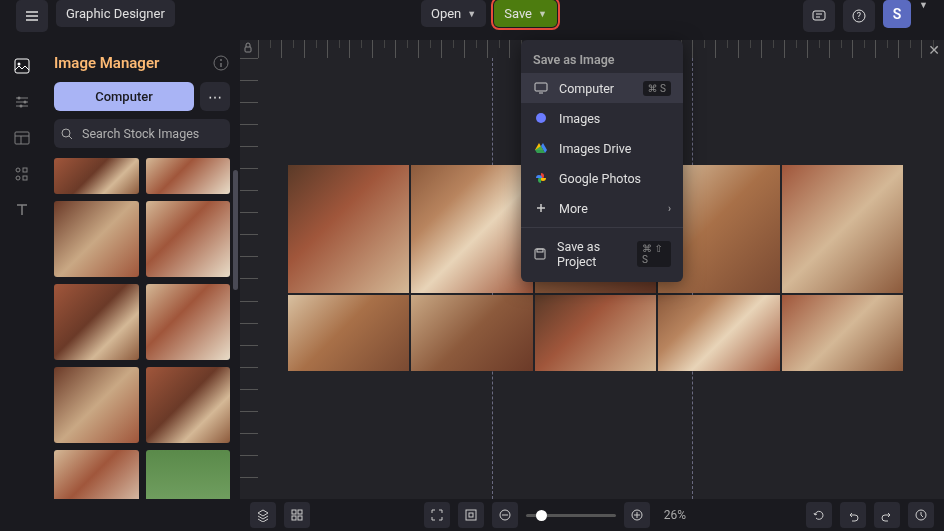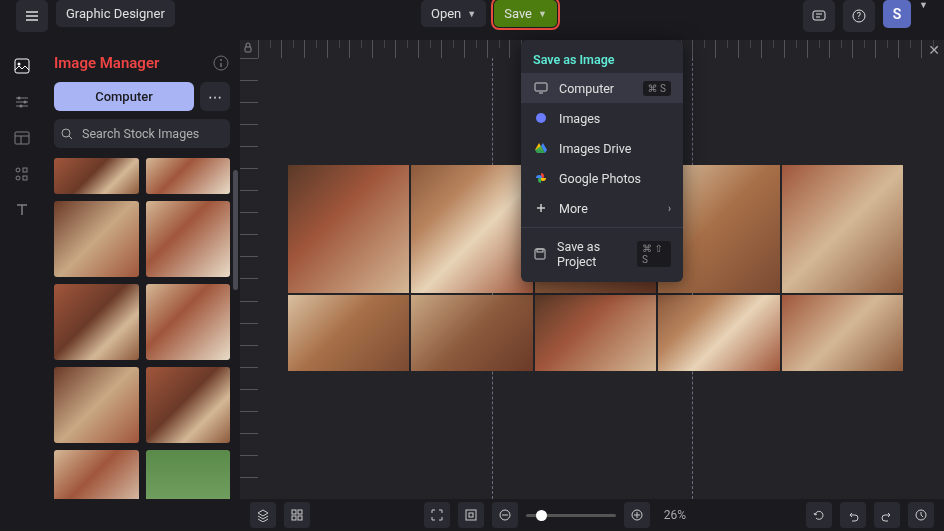--- a/index.html
+++ b/index.html
@@ -11,21 +11,21 @@
 .spacer { flex: 1; }
 .avatar { width: 28px; height: 28px; background: #5b6bc0; border-radius: 5px; display: flex; align-items: center; justify-content: center; font-size: 14px; font-weight: 600; color: #fff; }
 .chev { font-size: 9px; opacity: 0.8; }
 
 .leftrail { position: absolute; left: 0; top: 40px; width: 44px; height: 459px; background: #1a1a1f; display: flex; flex-direction: column; align-items: center; gap: 12px; padding-top: 14px; }
 .rail-item { width: 24px; height: 24px; display: flex; align-items: center; justify-content: center; opacity: 0.7; cursor: pointer; }
 .rail-item.active { opacity: 1; }
 
 .sidepanel { position: absolute; left: 44px; top: 40px; width: 196px; height: 459px; background: #1a1a1f; padding: 14px 10px; overflow: hidden; }
 .panel-header { display: flex; align-items: center; justify-content: space-between; margin-bottom: 10px; }
-.panel-title { font-size: 15px; font-weight: 600; color: #ef4444; }
+.panel-title { font-size: 15px; font-weight: 600; color: #fdba74; }
 .info-ic { opacity: 0.6; }
 .tab-row { display: flex; gap: 6px; margin-bottom: 8px; }
 .tab-computer { flex: 1; background: #a9b4f5; color: #1a1a1f; border-radius: 6px; padding: 7px 0; text-align: center; font-size: 13px; font-weight: 500; }
 .tab-more { width: 30px; background: #2a2a33; border-radius: 6px; display: flex; align-items: center; justify-content: center; font-size: 14px; }
 .search-row { background: #2a2a33; border-radius: 6px; padding: 7px 6px; font-size: 12.5px; display: flex; align-items: center; gap: 8px; color: #b0b0b0; margin-bottom: 10px; }
 .thumbs { display: grid; grid-template-columns: 1fr 1fr; gap: 7px; }
 .thumb { width: 100%; height: 76px; background: linear-gradient(135deg, #a0563b 0%, #6b3a28 45%, #d4b896 70%, #8c5a3c 100%); border-radius: 3px; }
 .thumb.t2 { background: linear-gradient(135deg, #d4b896 0%, #a0563b 40%, #e8dcc8 100%); }
 .thumb.t3 { background: linear-gradient(135deg, #6b3a28 0%, #c9a884 50%, #a0563b 100%); }
 .thumb.short { height: 36px; }
@@ -44,21 +44,21 @@
 .collage { position: absolute; left: 48px; top: 125px; width: 615px; height: 206px; display: grid; grid-template-columns: repeat(5, 1fr); grid-template-rows: 1fr 0.6fr; gap: 2px; }
 .cell { background: linear-gradient(135deg, #8c5a3c 0%, #b8845e 30%, #e8d4b8 55%, #a0563b 100%); }
 .cell.c2 { background: linear-gradient(135deg, #5a3a28 0%, #a0563b 40%, #d4b896 100%); }
 .cell.c3 { background: linear-gradient(135deg, #c9a884 0%, #8c5a3c 50%, #6b3a28 100%); }
 .cell.c4 { background: linear-gradient(135deg, #d8c0a0 0%, #a87048 45%, #7a4a32 100%); }
 .cell.c5 { background: linear-gradient(135deg, #a0563b 0%, #d4b896 50%, #8c5a3c 100%); }
 .guide-v { position: absolute; top: 18px; bottom: 0; width: 0; border-left: 1px dashed #6a6a80; }
 .gv1 { left: 252px; } .gv2 { left: 452px; }
 
 .dropdown { position: absolute; left: 521px; top: 40px; width: 162px; background: #2a2a33; border-radius: 6px; padding: 6px 0; box-shadow: 0 4px 20px rgba(0,0,0,0.5); z-index: 100; }
-.dd-header { padding: 6px 12px; font-size: 12.5px; font-weight: 600; color: #5eead4; }
+.dd-header { padding: 6px 12px; font-size: 12.5px; font-weight: 600; color: #a3a3a3; }
 .dd-item { padding: 7px 12px; font-size: 12.5px; display: flex; align-items: center; gap: 10px; cursor: pointer; }
 .dd-item.hl { background: #383844; }
 .dd-ic { width: 16px; height: 16px; display: flex; align-items: center; justify-content: center; }
 .dd-kbd { margin-left: auto; font-size: 10px; background: #1a1a1f; padding: 2px 5px; border-radius: 3px; color: #888; }
 .dd-chev { margin-left: auto; font-size: 10px; opacity: 0.7; }
 .dd-sep { height: 1px; background: #3a3a44; margin: 4px 0; }
 
 .bottombar { position: absolute; left: 240px; bottom: 0; right: 0; height: 32px; background: #1a1a1f; display: flex; align-items: center; padding: 0 10px; gap: 8px; }
 .bb-btn { width: 26px; height: 26px; display: flex; align-items: center; justify-content: center; background: #2a2a33; border-radius: 4px; cursor: pointer; }
 .bb-spacer { flex: 1; }

